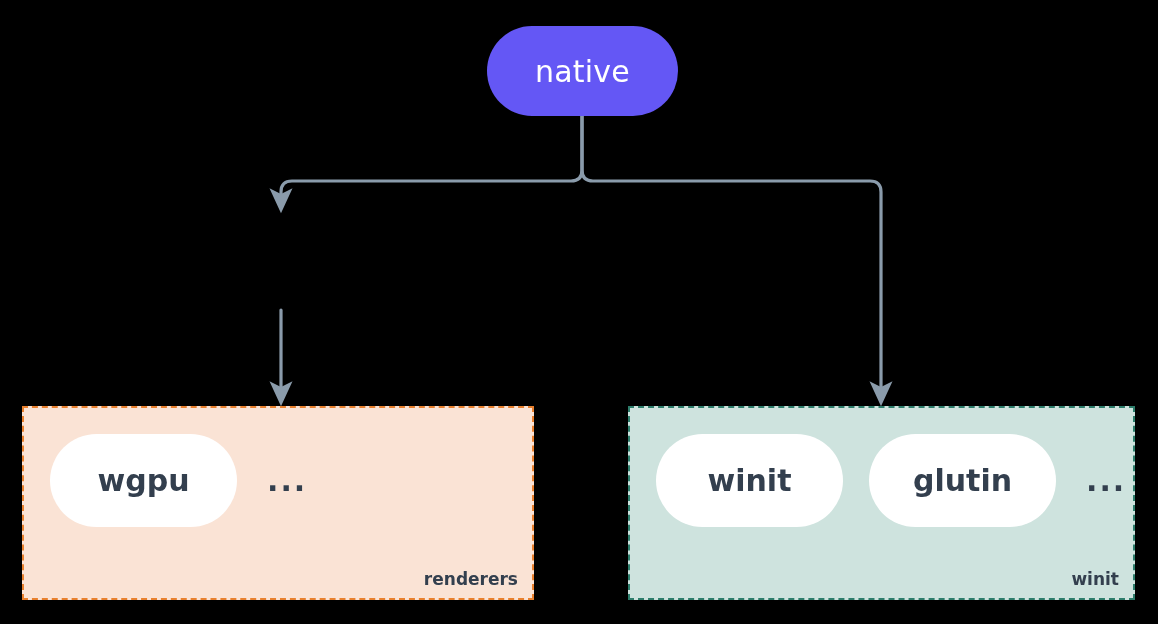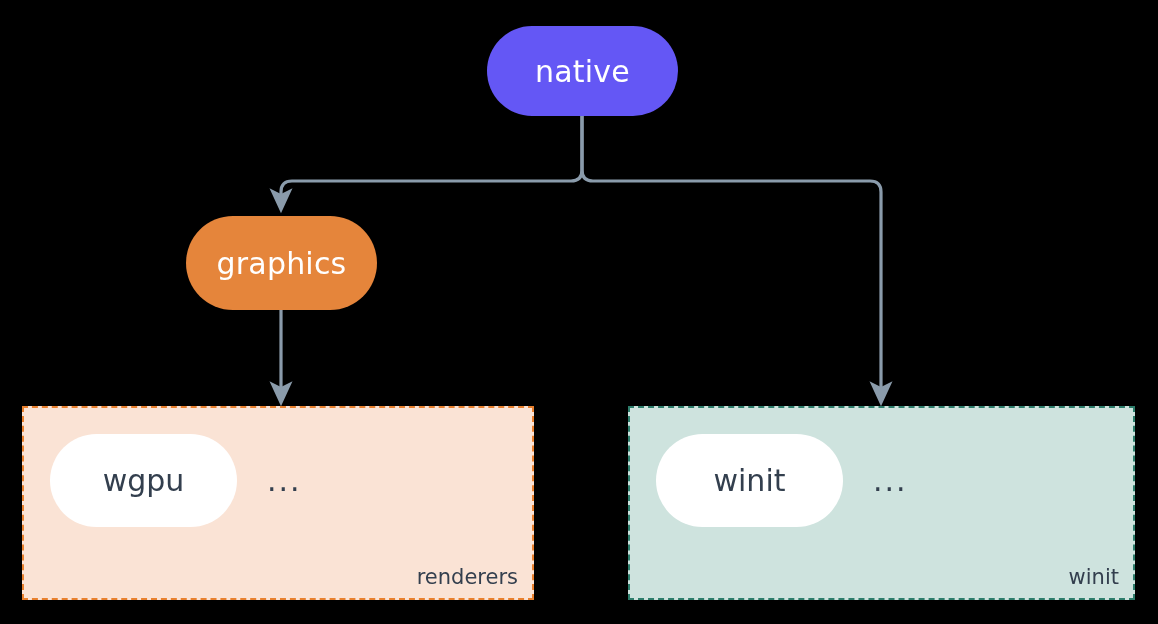--- a/index.html
+++ b/index.html
@@ -63,20 +63,21 @@
     color: #ffffff;
     font-size: 30px;
   }
 
   
   .cluster {
     position: absolute;
     box-sizing: border-box;
     border-width: 2px;
     border-style: dashed;
+    font-weight: bold;
   }
 
   .cluster-renderers {
     left: 22px;
     top: 406px;
     width: 512px;
     height: 194px;
     background: #fae3d5;
     border-color: #e8802e;
   }
@@ -87,21 +88,21 @@
     width: 507px;
     height: 194px;
     background: #cee3de;
     border-color: #2d7d6b;
   }
 
   .cluster-label {
     position: absolute;
     right: 14px;
     bottom: 9px;
-    font-size: 21px;
+    font-size: 17px;
     color: #333f4e;
     white-space: nowrap;
   }
 
   .pill-row {
     position: absolute;
     left: 26px;
     top: 26px;
     display: flex;
     align-items: center;
@@ -145,31 +146,31 @@
 
     <path d="M582,116 L582,170 Q582,181 571,181 L292,181 Q281,181 281,192 L281,203" fill="none" stroke="#8a9bab" stroke-width="3.2" stroke-linecap="round" marker-end="url(#ah)"></path>
 
     <path d="M582,116 L582,170 Q582,181 593,181 L870,181 Q881,181 881,192 L881,396" fill="none" stroke="#8a9bab" stroke-width="3.2" stroke-linecap="round" marker-end="url(#ah)"></path>
 
     <path d="M281,310 L281,396" fill="none" stroke="#8a9bab" stroke-width="3.2" stroke-linecap="round" marker-end="url(#ah)"></path>
   </svg>
 
   <div class="node node-native">native</div>
 
-  <div class="node node-graphics">graphics</div>
 
   <div class="cluster cluster-renderers">
     <div class="pill-row">
       <div class="pill">wgpu</div>
       <div class="ellipsis">...</div>
     </div>
     <div class="cluster-label">renderers</div>
   </div>
 
   <div class="cluster cluster-shells">
     <div class="pill-row">
       <div class="pill">winit</div>
+      <div class="pill">glutin</div>
       <div class="ellipsis">...</div>
     </div>
     <div class="cluster-label">winit</div>
   </div>
 
 </div>
 
 </body></html>

